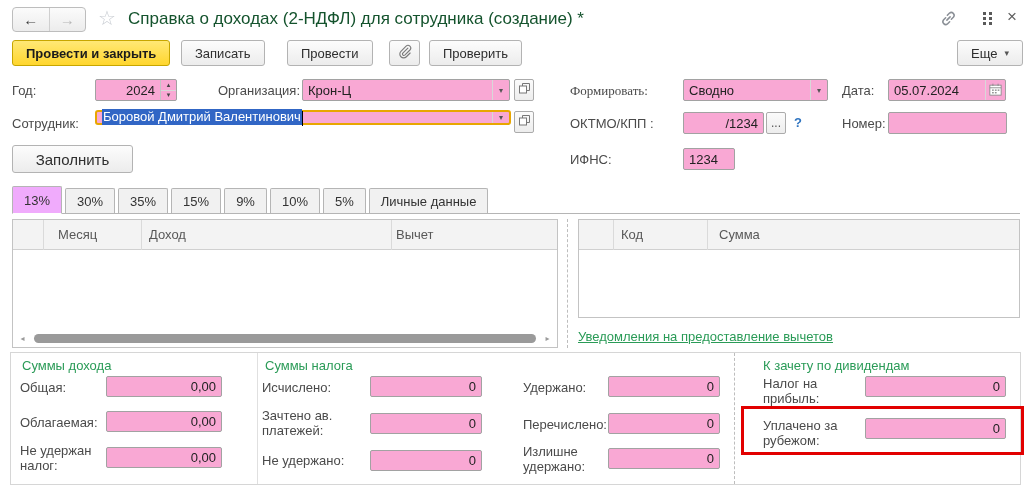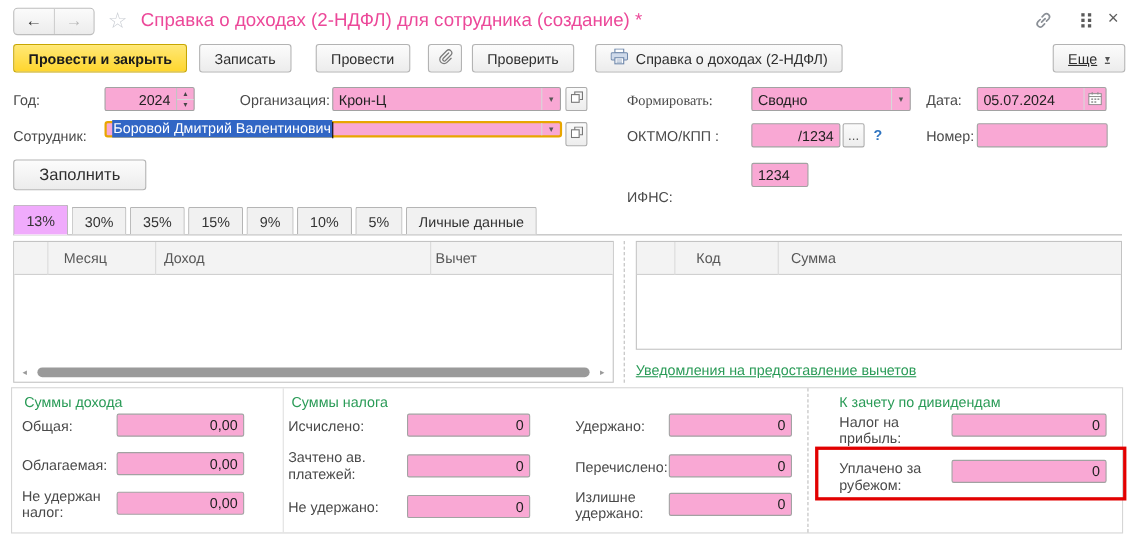--- a/index.html
+++ b/index.html
@@ -6,21 +6,21 @@
   html,body { background:#fff; }
   body { font-family:"Liberation Sans", sans-serif; }
   .page { position:relative; width:1031px; height:498px; background:#fff; overflow:hidden; font-size:13px; color:#444; }
 
   
   .navgrp { position:absolute; left:12px; top:7px; width:74px; height:25px; border:1px solid #bdbdbd;
             border-radius:4px; background:linear-gradient(#fbfbfb,#ececec); display:flex; }
   .navbtn { flex:1; display:flex; align-items:center; justify-content:center; font-size:15px; font-weight:bold; color:#3a3a3a; }
   .navbtn.fwd { border-left:1px solid #cfcfcf; color:#b7b7b7; }
   .star { position:absolute; left:98px; top:6px; font-size:20px; color:#c9cdd3; }
-  .wintitle { position:absolute; left:128px; top:9px; font-size:17px; color:#ec4899; white-space:nowrap; }
+  .wintitle { position:absolute; left:128px; top:9px; font-size:17px; color:#14532d; white-space:nowrap; }
   .winicon { position:absolute; color:#777; }
   .kebab { display:grid; grid-template-columns:3px 3px; grid-gap:2px 3px; }
   .kebab i { width:3px; height:3px; background:#5a5a5a; }
   .closex { font-size:17px; color:#5f5f5f; line-height:17px; }
 
   
   .btn { position:absolute; top:40px; height:26px; border:1px solid #b3b3b3; border-radius:3px;
          background:linear-gradient(#fcfcfc,#ececec); display:flex; align-items:center; padding:0 13px;
          font-size:13px; color:#2e2e2e; gap:7px; white-space:nowrap; cursor:default; }
   .btn.primary { background:linear-gradient(#ffe876,#ffd62e); border-color:#c7a600; font-weight:bold; color:#1b1b1b; }
@@ -121,33 +121,21 @@
   <div class="btn" style="left:389px;width:31px;padding:0;justify-content:center;">
     <span>
       <svg width="15" height="15" viewBox="0 0 16 16">
           <path d="M11.6 4.4L6.2 9.8a1.5 1.5 0 0 0 2.1 2.1l5.5-5.5a2.9 2.9 0 0 0-4.1-4.1L4.2 7.8a4.1 4.1 0 0 0 5.8 5.8l4-4" fill="none" stroke="#7a7a7a" stroke-width="1.2" stroke-linecap="round"></path>
         </svg>
     </span>
   </div>
   <div class="btn" style="left:429px;">
     <span>Проверить</span>
   </div>
-  <div class="btn" style="left:541px;">
-    <span>
-      <svg width="16" height="15" viewBox="0 0 16 15">
-        <rect x="4" y="0.5" width="8" height="3.5" fill="#fff" stroke="#6f88ab"></rect>
-        <rect x="0.5" y="4" width="15" height="6.5" rx="1" fill="#cfdaea" stroke="#6f88ab"></rect>
-        <rect x="4" y="8.5" width="8" height="5.5" fill="#fff" stroke="#6f88ab"></rect>
-        <line x1="5.5" y1="10.5" x2="10.5" y2="10.5" stroke="#9db0c9"></line>
-        <line x1="5.5" y1="12.5" x2="10.5" y2="12.5" stroke="#9db0c9"></line>
-      </svg>
-    </span>
-    <span>Справка о доходах (2-НДФЛ)</span>
-  </div>
-  <div class="btn" style="left:957px;text-decoration:underline;">
+  <div class="btn" style="left:957px;">
     <span>Еще</span>
     <span class="dropmark">▾</span>
   </div>
 
   <div class="lbl" style="left:12px;top:83px;">Год:</div>
   <div class="field" style="left:95px;top:79px;width:82px;">
     <span class="val num">2024</span>
     <span class="spin">
       <span>▴</span>
       <span>▾</span>
@@ -224,21 +212,21 @@
   <div class="help" style="left:794px;top:115px;">?</div>
 
   <div class="lbl" style="left:842px;top:116px;">Номер:</div>
   <div class="field" style="left:888px;top:112px;width:119px;">
     <span class="val"></span>
   </div>
 
   <div class="fillbtn">
     <span>Заполнить</span>
   </div>
-  <div class="lbl" style="left:570px;top:152px;margin-top:20px;">ИФНС:</div>
+  <div class="lbl" style="left:570px;top:152px;">ИФНС:</div>
   <div class="field" style="left:683px;top:148px;width:52px;">
     <span class="val">1234</span>
   </div>
 
   <div class="tabstrip">
     <div class="tab active">
         <span>13%</span>
       </div>
     <div class="tab">
         <span>30%</span>
@@ -278,21 +266,21 @@
       <span class="sarrow">▸</span>
     </div>
   </div>
 
   <div class="vsplit" style="left:567px;top:219px;height:129px;"></div>
 
   <div class="panel" style="left:578px;top:219px;width:442px;height:99px;">
     <div class="thead">
       <div class="colsep" style="left:34px;"></div>
       <div class="colsep" style="left:128px;"></div>
-      <div class="th" style="left:54px;">Код</div>
+      <div class="th" style="left:42px;">Код</div>
       <div class="th" style="left:140px;">Сумма</div>
     </div>
   </div>
 
   <div class="glink" style="left:578px;top:329px;">Уведомления на предоставление вычетов</div>
 
   <div class="groupbox"></div>
   <div class="vsolid" style="left:257px;top:353px;height:131px;"></div>
   <div class="vsplit" style="left:734px;top:353px;height:131px;"></div>
 

